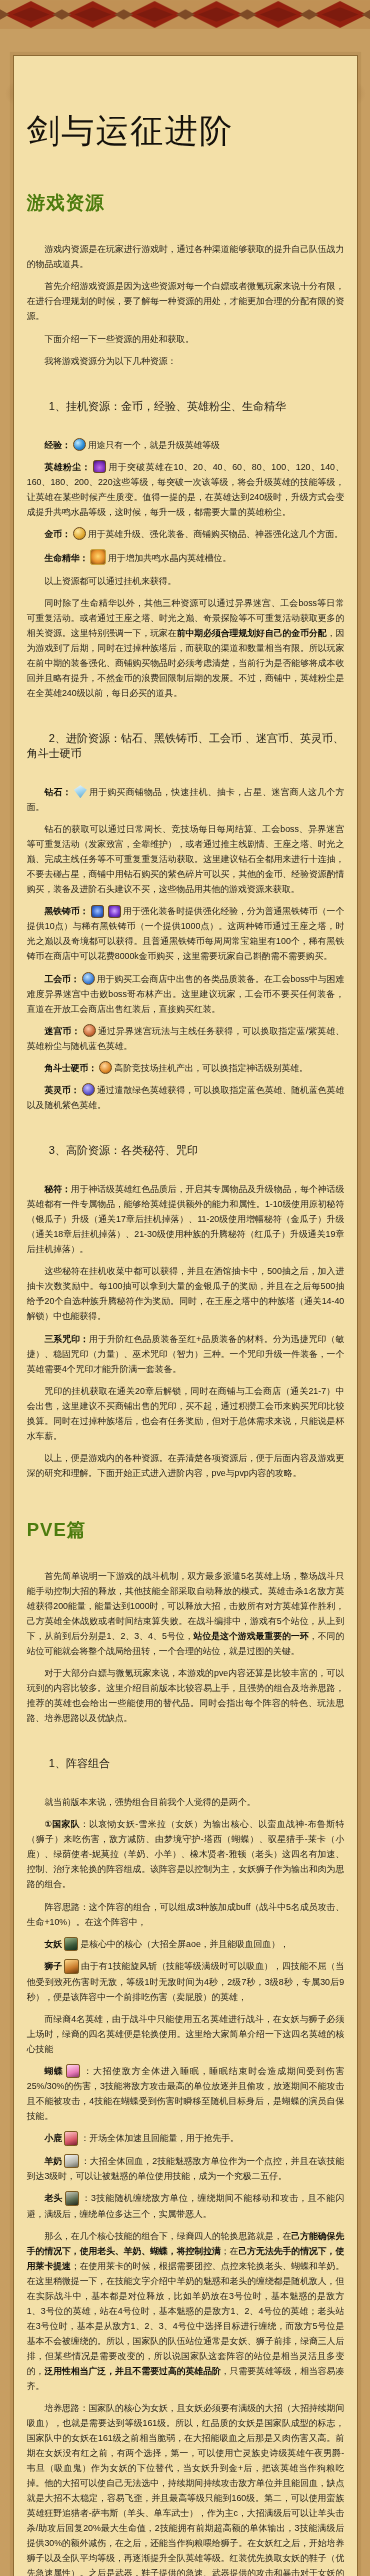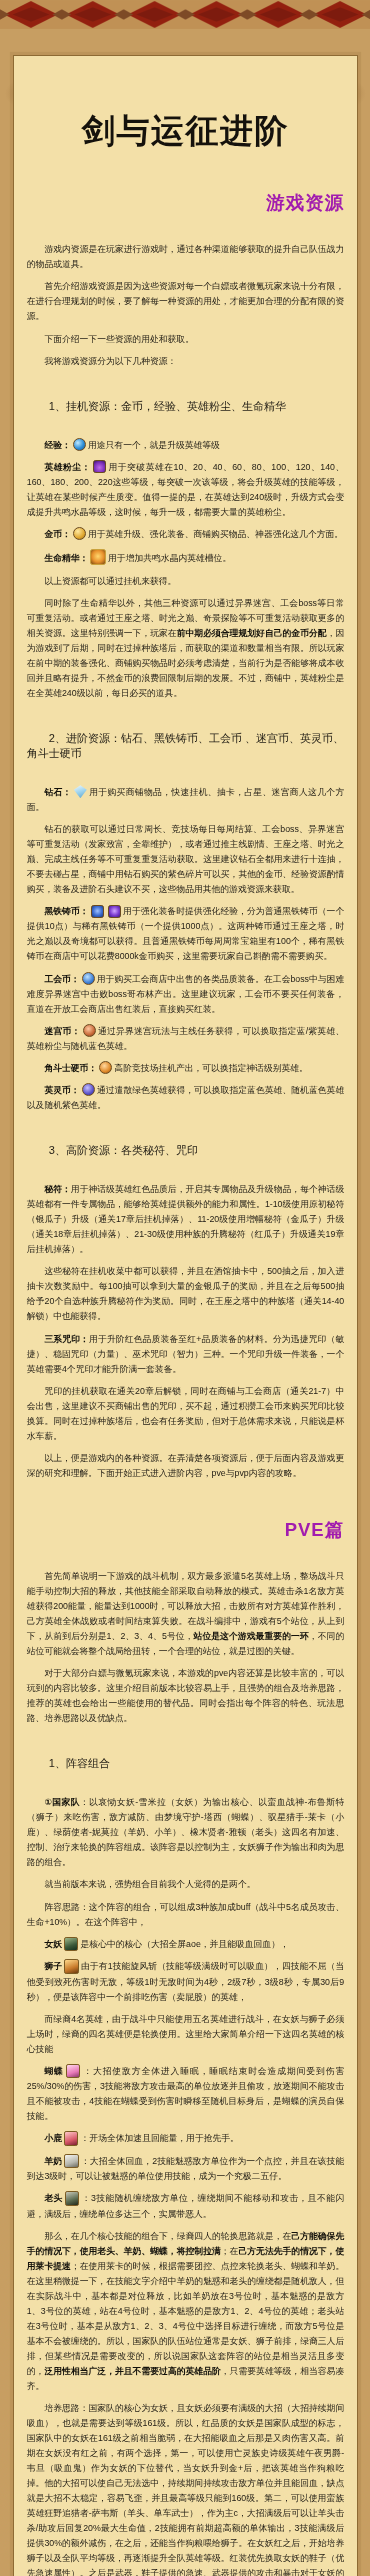--- a/index.html
+++ b/index.html
@@ -6,22 +6,22 @@
   *{box-sizing:border-box;}
   .page{width:371px;height:3651px;overflow:hidden;display:flex;flex-direction:column;
         font-family:"Liberation Sans","DejaVu Sans",sans-serif;position:relative;}
   .strip{flex:0 0 29px;height:29px;overflow:hidden;line-height:0;}
   .outer{flex:1;background:#c79e62;padding:26px 13.4px 36px;position:relative;}
   .corner{position:absolute;width:46px;height:31px;opacity:.45;border-radius:50%;
           background:radial-gradient(closest-side,#8a5c2e,rgba(138,92,46,0));}
   .corner.tl{left:5.2px;top:49px;} .corner.tr{right:5.2px;top:49px;}
   .panel{position:relative;background:#f3e0a8;height:100%;border:1px solid #8d6a33;
          box-shadow:0 0 0 3.1px rgba(141,106,51,.18);padding:6.2px 12.4px 24px;overflow:hidden;}
-  h1{font-size:33px;font-weight:700;text-align:center;margin:47px 0 34px;color:#15120c;letter-spacing:1.5px;}
-  h2.section-title{font-size:18.5px;font-weight:900;text-align:right;margin:36px 0 27px;color:#a21caf;letter-spacing:1px;}
+  h1{font-size:33px;font-weight:400;margin:47px 0 34px;color:#15120c;letter-spacing:1.5px;}
+  h2.section-title{font-size:18.5px;font-weight:900;text-align:left;margin:36px 0 27px;color:#4d7c0f;letter-spacing:1px;}
   p.para{font-size:8.8px;line-height:15px;color:#201c14;margin:0 0 7.2px;text-indent:2em;text-align:justify;}
   p.subhead{font-size:11px;line-height:15px;color:#201c14;margin:30px 0 24px;text-indent:2em;}
   .b{font-weight:700;color:#12100a;}
   .icon{display:inline-block;width:13px;height:13px;vertical-align:-3.1px;margin:0 2.1px;
         border:0.5px solid #6b4a1f;border-radius:2.6px;}
   .exp-icon{border-radius:50%;background:radial-gradient(circle at 35% 35%,#bfe9ff,#2e8fd8 55%,#14518f);}
   .hero-dust-icon{background:#2a1a3c radial-gradient(circle at 50% 60%,#c06ae8,#7b2fb8 60%,#3a1560);}
   .gold-coin-icon{border-radius:50%;background:radial-gradient(circle at 35% 30%,#ffe9a0,#e0a832 60%,#9a6d14);}
   .life-essence-icon{width:15.5px;height:15.5px;border:1px solid #caa23c;
         background:#8a5c1c radial-gradient(circle at 50% 45%,#ffd76e,#e8912c 55%,#7a4a10);}
@@ -90,22 +90,22 @@
           <p class="subhead"><span>3、高阶资源：各类秘符、咒印</span></p>
           <p class="para"><span class="b">秘符：</span><span>用于神话级英雄红色品质后，开启其专属物品及升级物品，每个神话级英雄都有一件专属物品，能够给英雄提供额外的能力和属性。1-10级使用原初秘符（银瓜子）升级（通关17章后挂机掉落）、11-20级使用增幅秘符（金瓜子）升级（通关18章后挂机掉落）、21-30级使用种族的升腾秘符（红瓜子）升级通关19章后挂机掉落）。</span></p>
           <p class="para"><span>这些秘符在挂机收菜中都可以获得，并且在酒馆抽卡中，500抽之后，加入进抽卡次数奖励中。每100抽可以拿到大量的金银瓜子的奖励，并且在之后每500抽给予20个自选种族升腾秘符作为奖励。同时，在王座之塔中的种族塔（通关14-40解锁）中也能获得。</span></p>
           <p class="para"><span class="b">三系咒印：</span><span>用于升阶红色品质装备至红+品质装备的材料。分为迅捷咒印（敏捷）、稳固咒印（力量）、巫术咒印（智力）三种。一个咒印升级一件装备，一个英雄需要4个咒印才能升阶满一套装备。</span></p>
           <p class="para"><span>咒印的挂机获取在通关20章后解锁，同时在商铺与工会商店（通关21-7）中会出售，这里建议不买商铺出售的咒印，买不起，通过积攒工会币来购买咒印比较换算。同时在过掉种族塔后，也会有任务奖励，但对于总体需求来说，只能说是杯水车薪。</span></p>
           <p class="para"><span>以上，便是游戏内的各种资源。在弄清楚各项资源后，便于后面内容及游戏更深的研究和理解。下面开始正式进入进阶内容，pve与pvp内容的攻略。</span></p>
           <h2 class="section-title">PVE篇</h2>
           <p class="para"><span>首先简单说明一下游戏的战斗机制，双方最多派遣5名英雄上场，整场战斗只能手动控制大招的释放，其他技能全部采取自动释放的模式。英雄击杀1名敌方英雄获得200能量，能量达到1000时，可以释放大招，击败所有对方英雄算作胜利，己方英雄全体战败或者时间结束算失败。在战斗编排中，游戏有5个站位，从上到下，从前到后分别是1、2、3、4、5号位，</span><span class="b">站位是这个游戏最重要的一环</span><span>，不同的站位可能就会将整个战局给扭转，一个合理的站位，就是过图的关键。</span></p>
           <p class="para"><span>对于大部分白嫖与微氪玩家来说，本游戏的pve内容还算是比较丰富的，可以玩到的内容比较多。这里介绍目前版本比较容易上手，且强势的组合及培养思路，推荐的英雄也会给出一些能使用的替代品。同时会指出每个阵容的特色、玩法思路、培养思路以及优缺点。</span></p>
           <p class="subhead"><span>1、阵容组合</span></p>
+          <p class="para"><span>就当前版本来说，强势组合目前我个人觉得的是两个。</span></p>
           <p class="para"><span class="b">①国家队</span><span>：以哀恸女妖-雪米拉（女妖）为输出核心、以蛮血战神-布鲁斯特（狮子）来吃伤害，敌方减防、由梦境守护-塔西（蝴蝶）、驭星猎手-莱卡（小鹿）、绿荫使者-妮莫拉（羊奶、小羊）、橡木贤者-雅顿（老头）这四名有加速、控制、治疗来轮换的阵容组成。该阵容是以控制为主，女妖狮子作为输出和肉为思路的组合。</span></p>
-          <p class="para"><span>就当前版本来说，强势组合目前我个人觉得的是两个。</span></p>
           <p class="para"><span>阵容思路：这个阵容的组合，可以组成3种族加成buff（战斗中5名成员攻击、生命+10%）。在这个阵容中，</span></p>
           <p class="para"><span class="b">女妖</span><span class="icon hero-banshee-icon hero"></span><span>是核心中的核心（大招全屏aoe，并且能吸血回血），</span></p>
           <p class="para"><span class="b">狮子</span><span class="icon hero-lion-icon hero"></span><span>由于有1技能旋风斩（技能等级满级时可以吸血），四技能不屈（当他受到致死伤害时无敌，等级1时无敌时间为4秒，2级7秒，3级8秒，专属30后9秒），便是该阵容中一个前排吃伤害（卖屁股）的英雄，</span></p>
           <p class="para"><span>而绿裔4名英雄，由于战斗中只能使用五名英雄进行战斗，在女妖与狮子必须上场时，绿裔的四名英雄便是轮换使用。这里给大家简单介绍一下这四名英雄的核心技能</span></p>
           <p class="para"><span class="b">蝴蝶</span><span class="icon hero-butterfly-icon hero"></span><span>：大招使敌方全体进入睡眠，睡眠结束时会造成期间受到伤害25%/30%的伤害，3技能将敌方攻击最高的单位放逐并且偷攻，放逐期间不能攻击且不能被攻击，4技能在蝴蝶受到伤害时瞬移至随机目标身后，是蝴蝶的演员自保技能。</span></p>
           <p class="para"><span class="b">小鹿</span><span class="icon hero-deer-icon hero"></span><span>：开场全体加速且回能量，用于抢先手。</span></p>
           <p class="para"><span class="b">羊奶</span><span class="icon hero-sheep-icon hero"></span><span>：大招全体回血，2技能魅惑敌方单位作为一个点控，并且在该技能到达3级时，可以让被魅惑的单位使用技能，成为一个究极二五仔。</span></p>
           <p class="para"><span class="b">老头</span><span class="icon hero-elder-icon hero"></span><span>：3技能随机缠绕敌方单位，缠绕期间不能移动和攻击，且不能闪避，满级后，缠绕单位多达三个，实属带恶人。</span></p>
           <p class="para"><span>那么，在几个核心技能的组合下，绿裔四人的轮换思路就是，在</span><span class="b">己方能确保先手的情况下，使用老头、羊奶、蝴蝶，将控制拉满</span><span>；在</span><span class="b">己方无法先手的情况下，使用莱卡提速</span><span>；在使用莱卡的时候，根据需要团控、点控来轮换老头、蝴蝶和羊奶。在这里稍微提一下，在技能文字介绍中羊奶的魅惑和老头的缠绕都是随机敌人，但在实际战斗中，基本都是对位释放，比如羊奶放在3号位时，基本魅惑的是敌方1、3号位的英雄，站在4号位时，基本魅惑的是敌方1、2、4号位的英雄；老头站在3号位时，基本是从敌方1、2、3、4号位中选择目标进行缠绕，而敌方5号位是基本不会被缠绕的。所以，国家队的队伍站位通常是女妖、狮子前排，绿裔三人后排，但某些情况是需要改变的，所以说国家队这套阵容的站位是相当灵活且多变的，</span><span class="b">泛用性相当广泛，并且不需要过高的英雄品阶</span><span>，只需要英雄等级，相当容易凑齐。</span></p>
           <p class="para"><span>培养思路：国家队的核心为女妖，且女妖必须要有满级的大招（大招持续期间吸血），也就是需要达到等级161级。所以，红品质的女妖是国家队成型的标志，国家队中的女妖在161级之前相当脆弱，在大招能吸血之后那是又肉伤害又高。前期在女妖没有红之前，有两个选择，第一，可以使用亡灵族史诗级英雄午夜男爵-韦旦（吸血鬼）作为女妖的下位替代，当女妖升到金+后，把该英雄当作狗粮吃掉。他的大招可以使自己无法选中，持续期间持续攻击敌方单位并且能回血，缺点就是大招不太稳定，容易飞歪，并且最高等级只能到160级。第二，可以使用蛮族英雄狂野追猎者-萨韦斯（羊头、单车武士），作为主c，大招满级后可以让羊头击杀/助攻后回复20%最大生命值，2技能拥有前期超高额的单体输出，3技能满级后提供30%的额外减伤，在之后，还能当作狗粮喂给狮子。在女妖红之后，开始培养狮子以及全队平均等级，再逐渐提升全队英雄等级。红装优先换取女妖的鞋子（优先急速属性）。之后是武器，鞋子提供的急速、武器提供的攻击和暴击对于女妖的伤害提升是很大的。之后再慢慢提升全队的装备、英雄品阶等等。抽卡思路的话以亡灵为主，绿裔为辅，蛮族和人族就靠缘分。英雄的专属养成方面，可以直接升级女妖的专属，把女妖的专属升级到20级（当场上的敌人数量为1/2/3时，大招伤害提升36%/18%/9%）。增加女妖大招单体的输出能力，狮子（无敌结束时回复一定血量）、蝴蝶（释放大招后减少附近敌人攻击力）、莱卡（自己存活时，增加队友命中等级）、羊奶（普攻暴击给当前血量最少的友方回血）这四个英雄到了红色品阶开启专属就好，不用过多的培养，如果有多余的资源可以升到10级，但不建议刀到20级。</span></p>

